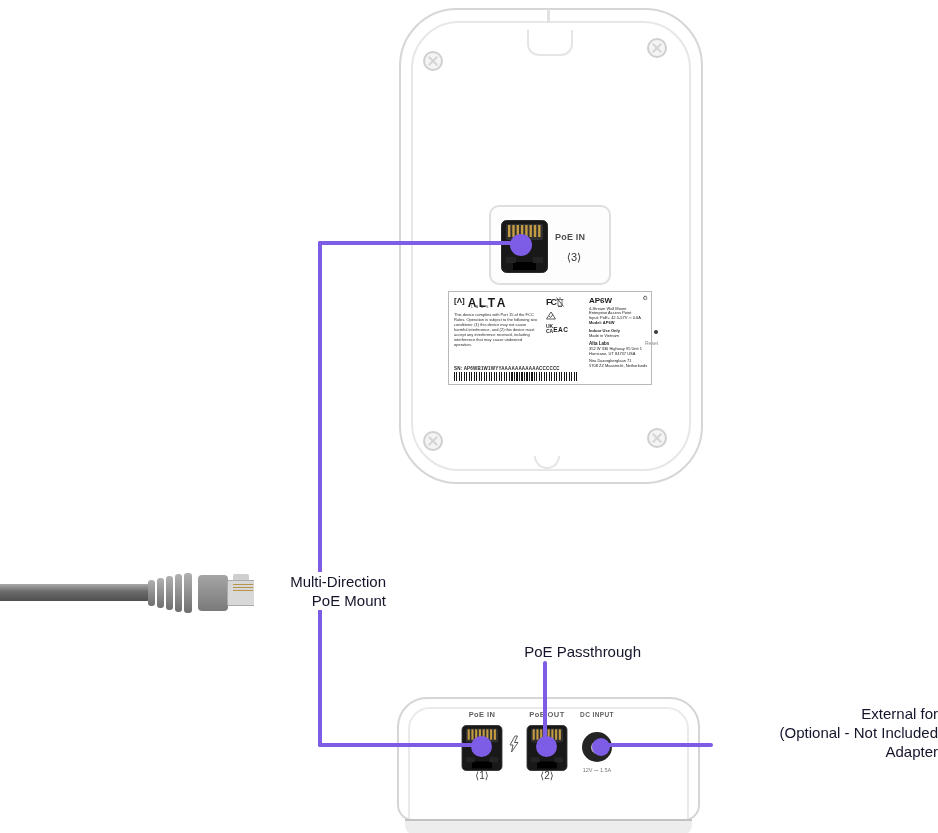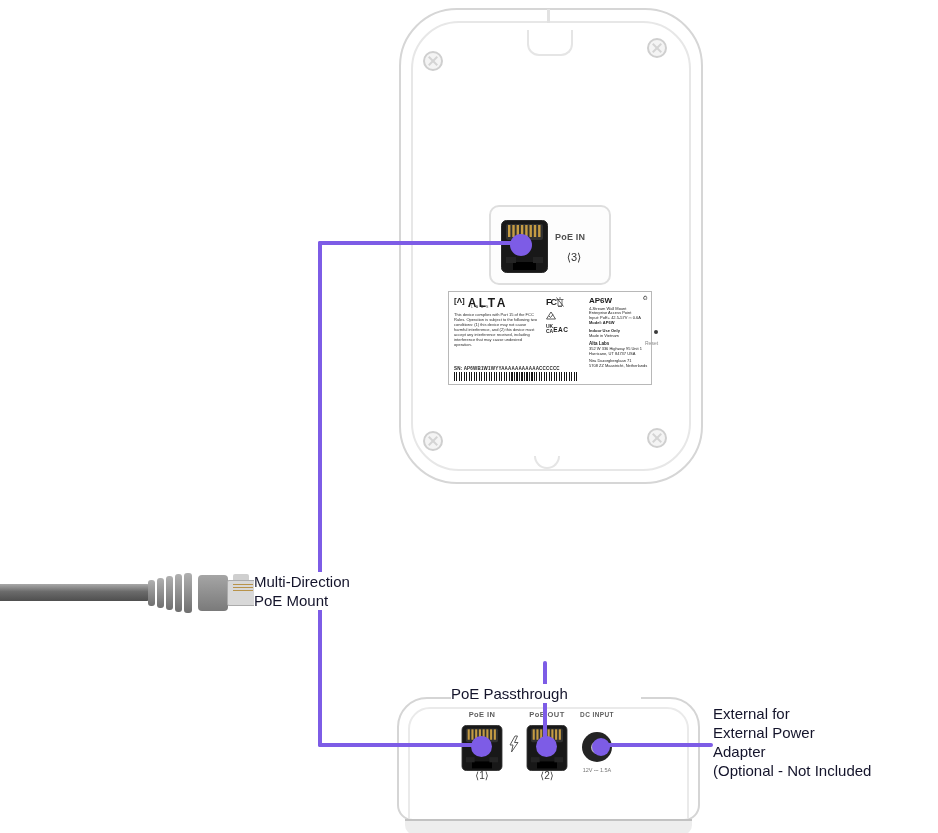--- a/index.html
+++ b/index.html
@@ -2,21 +2,21 @@
 <html style="--accent: #7d5ce6; --ann: #14142b;"><head>
 <meta charset="utf-8">
 <style>
   :root{ --accent:#7d5ce6; --ann:#14142b; }
   html,body{margin:0;padding:0;background:#fff;}
   .canvas{position:relative;width:938px;height:833px;background:#fff;overflow:hidden;
           font-family:"Liberation Sans",sans-serif;}
 
   
   .ann{position:absolute;color:var(--ann);font-size:15px;line-height:19px;font-weight:500;
-       text-align:left;background:#fff;}
+       text-align:right;background:#fff;}
 
   
   .pline{position:absolute;background:var(--accent);border-radius:2px;}
   .pdot{position:absolute;background:var(--accent);border-radius:50%;}
 
   
   .dev-top-outer{position:absolute;left:399px;top:8px;width:304px;height:476px;
                  border:2px solid #d6d6d6;border-radius:58px;background:#fff;box-sizing:border-box;}
   .dev-top-inner{position:absolute;left:411px;top:21px;width:280px;height:450px;
                  border:2px solid #e7e7e7;border-radius:48px;box-sizing:border-box;}
@@ -270,28 +270,27 @@
   <div class="pline" style="left:318px;top:241px;width:204px;height:4px;"></div>
   <div class="pline" style="left:318px;top:241px;width:4px;height:506px;"></div>
   <div class="pline" style="left:318px;top:743px;width:166px;height:4px;"></div>
   <div class="pline" style="left:543px;top:661px;width:4px;height:86px;"></div>
   <div class="pline" style="left:600px;top:743px;width:113px;height:4px;"></div>
 
   <div class="ann" style="left:254px;top:572px;width:132px;">
     <div>Multi-Direction</div>
     <div>PoE Mount</div>
   </div>
-  <div class="ann" style="left:451px;top:642px;width:190px;margin-top:42px;">
+  <div class="ann" style="left:451px;top:642px;width:190px;">
     <div>PoE Passthrough</div>
   </div>
   <div class="ann" style="left:713px;top:704px;width:225px;">
     <div>External for</div>
-    <div>External Power</div>
+    <div>(Optional - Not Included</div>
     <div>Adapter</div>
-    <div>(Optional - Not Included</div>
   </div>
 
   <div class="pdot" style="left:510px;top:234px;width:22px;height:22px;"></div>
   <div class="pdot" style="left:471px;top:736px;width:21px;height:21px;"></div>
   <div class="pdot" style="left:536px;top:736px;width:21px;height:21px;"></div>
   <div class="pdot" style="left:592px;top:738px;width:18px;height:18px;"></div>
 
 </div>
 
 </body></html>

